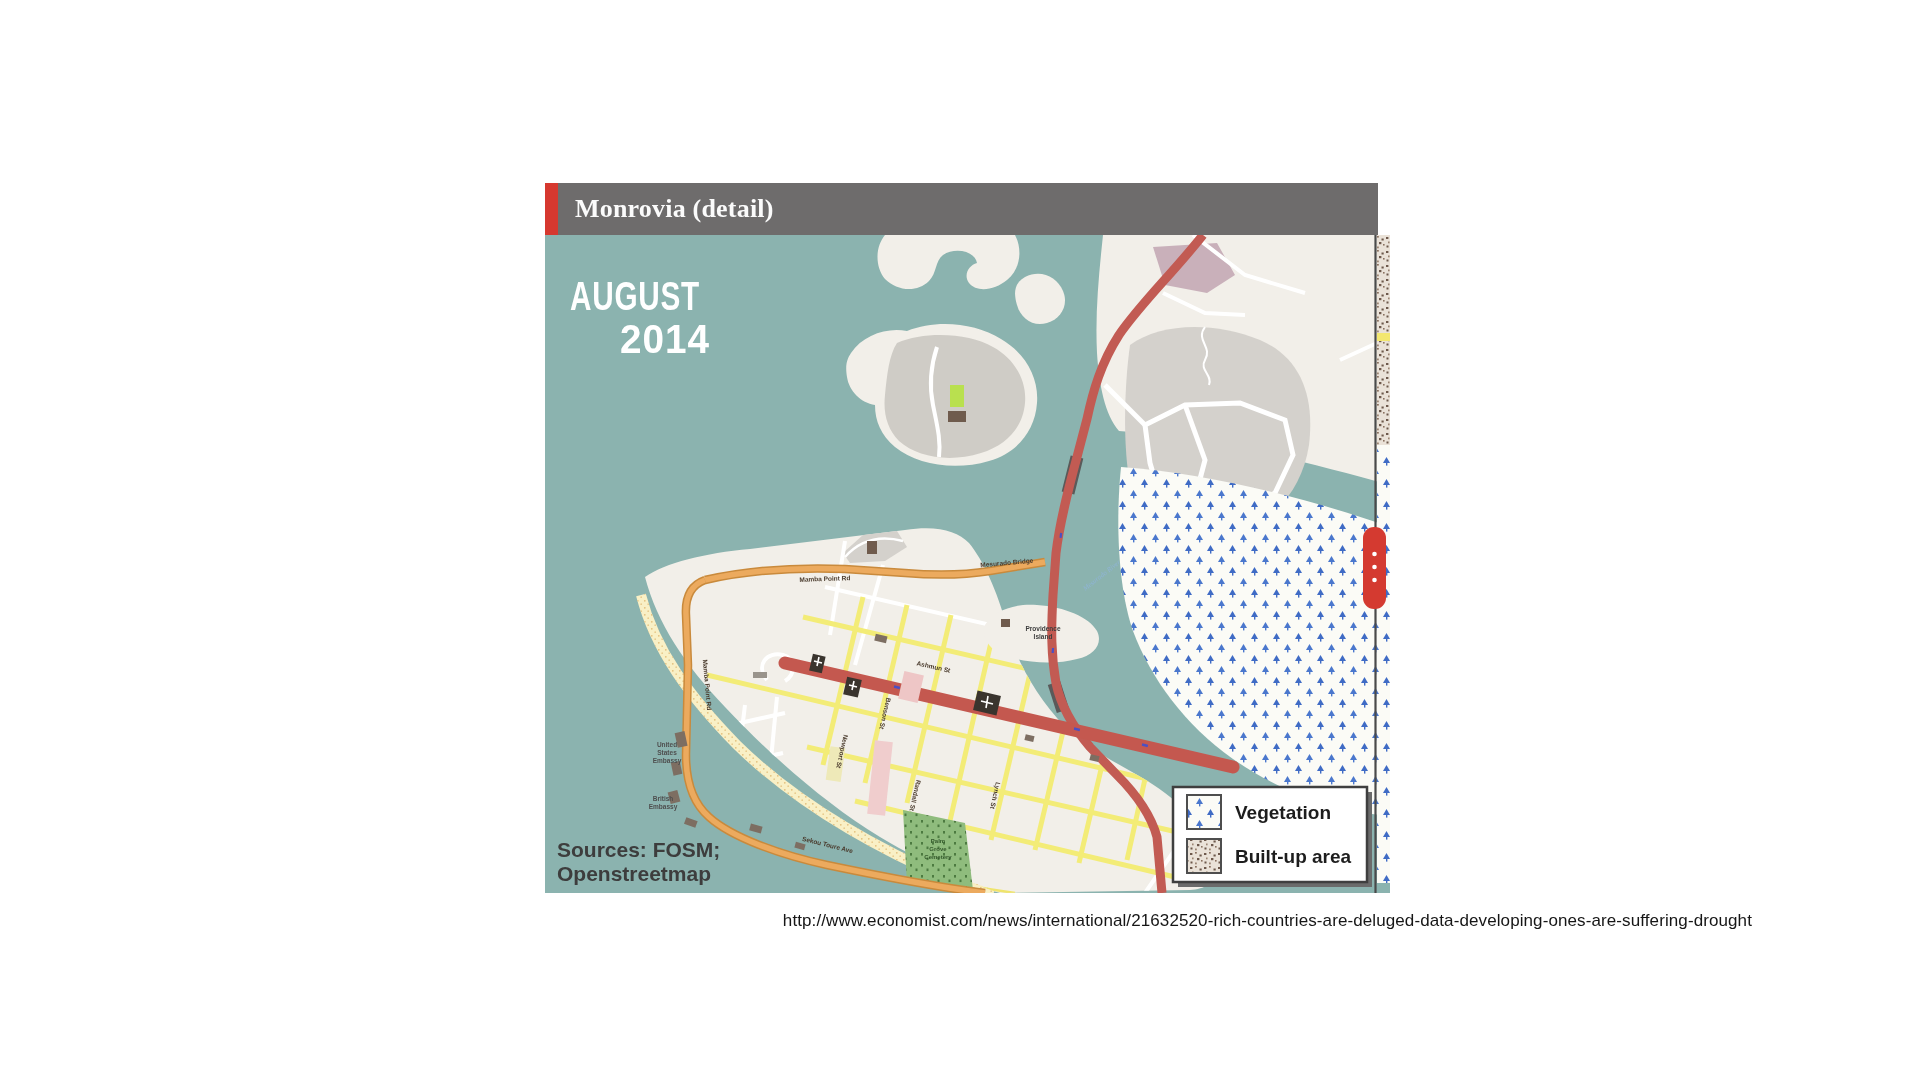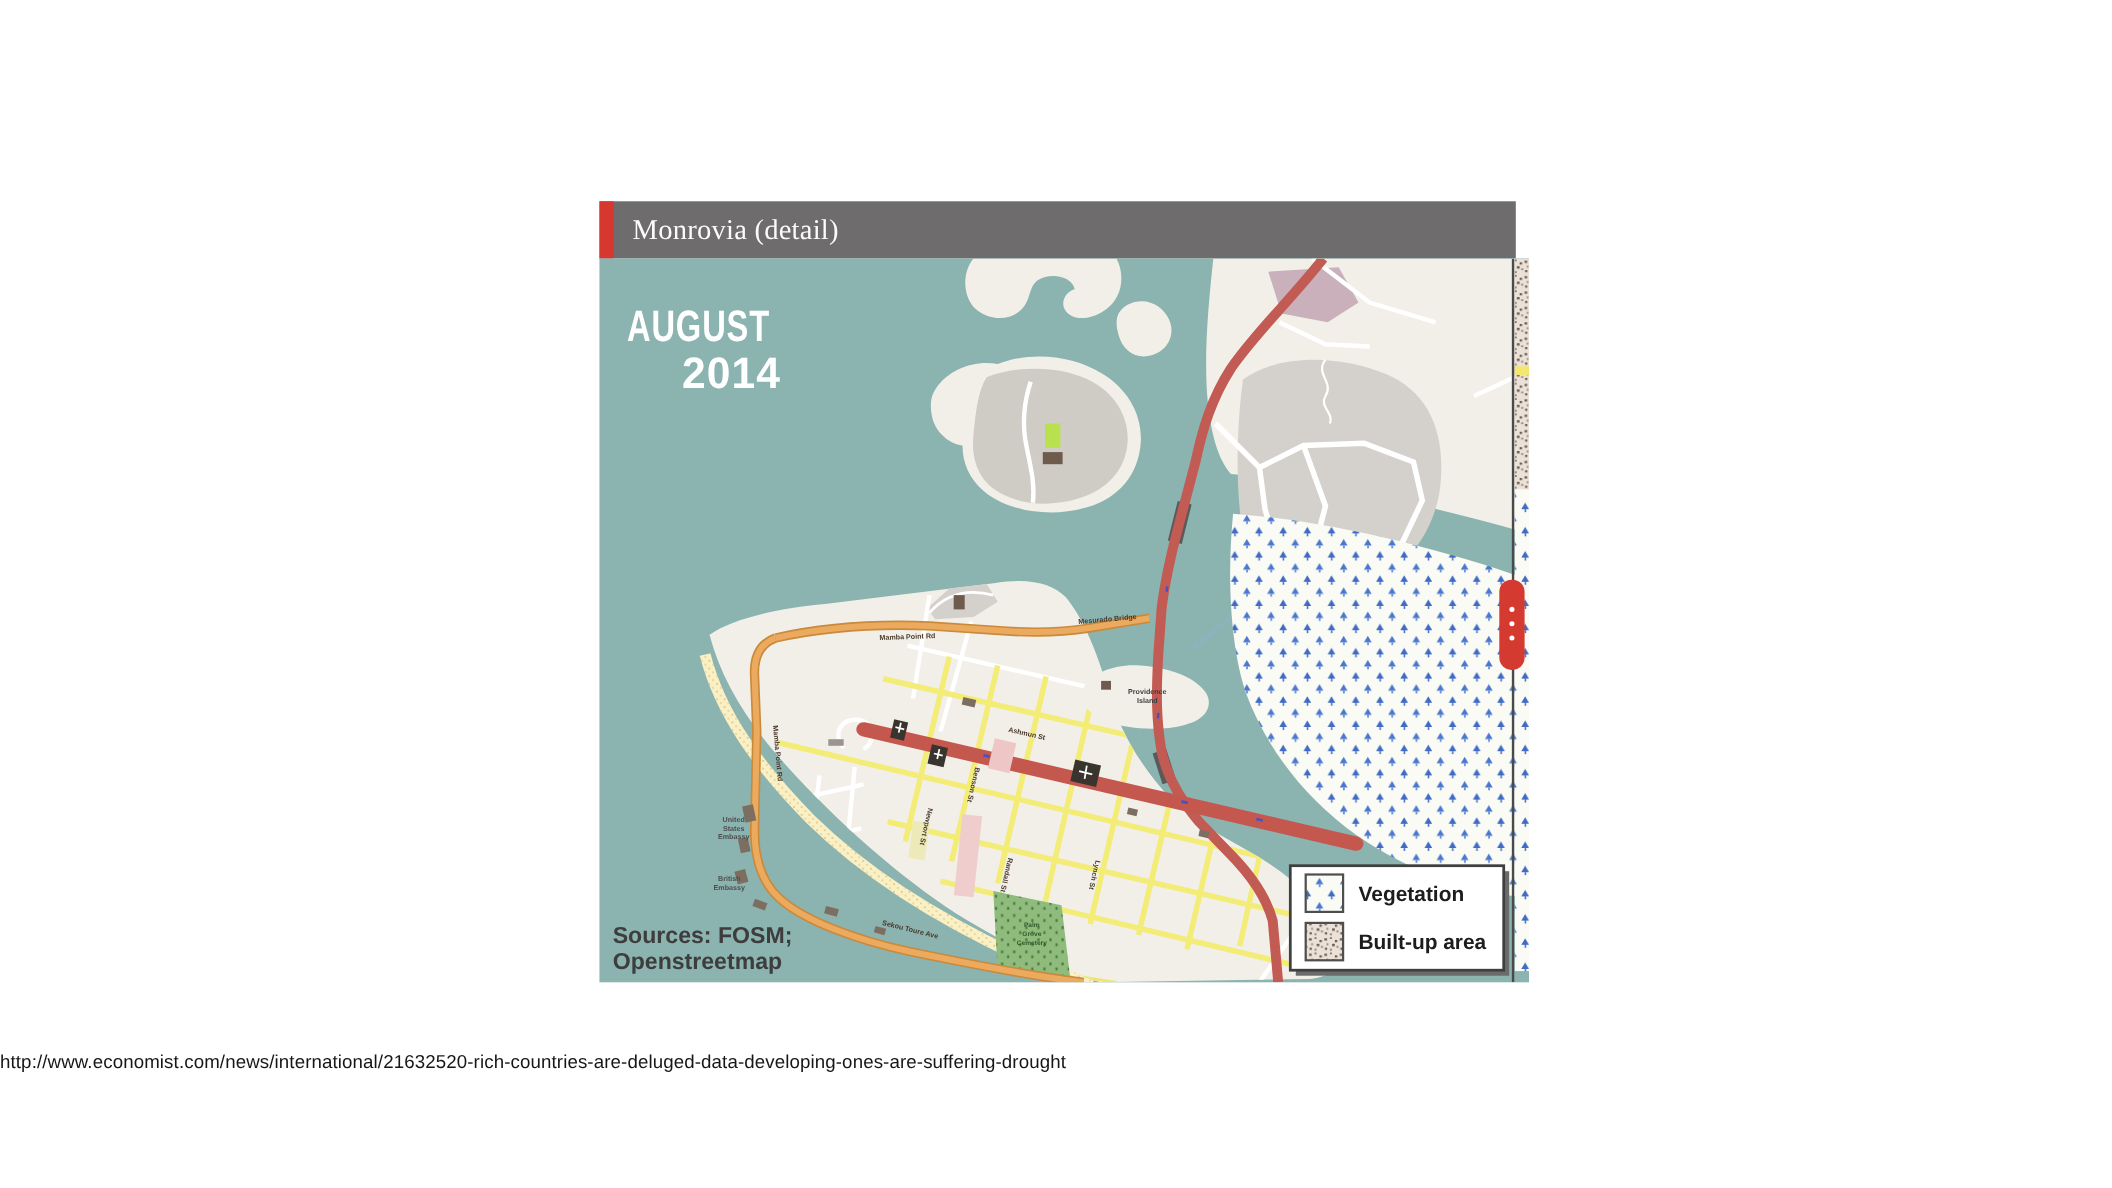--- a/index.html
+++ b/index.html
@@ -1,24 +1,24 @@
 <!DOCTYPE html>
 <html><head>
 <meta charset="utf-8">
 <style>
   html,body{margin:0;padding:0;background:#ffffff;width:1920px;height:1080px;overflow:hidden;
     font-family:"Liberation Sans",sans-serif;}
   .stage{position:relative;width:1920px;height:1080px;background:#ffffff;}
   .widget{position:absolute;left:545px;top:183px;width:845px;height:710px;}
   .title-bar{position:absolute;left:0;top:0;width:833px;height:52px;background:#6e6c6c;display:flex;align-items:center;}
   .accent{width:13px;height:52px;background:#d6382f;flex:0 0 13px;}
-  .title-text{color:#fbfbfb;font-family:"Liberation Serif","DejaVu Serif",serif;font-weight:normal;
+  .title-text{color:#fbfbfb;font-family:"Liberation Serif","DejaVu Serif",serif;font-weight:bold;
     font-size:26px;margin-left:17px;letter-spacing:.2px;}
   .map-area{position:absolute;left:0;top:52px;width:845px;height:658px;overflow:hidden;background:#8bb3af;}
-  .caption{position:absolute;left:0;top:956px;width:1752px;text-align:left;font-size:17px;color:#161616;letter-spacing:.1px;}
+  .caption{position:absolute;left:0;top:911px;width:1752px;text-align:right;font-size:17px;color:#161616;letter-spacing:.1px;}
   text{font-family:"Liberation Sans",sans-serif;}
   .rl{font-weight:bold;font-size:6.5px;fill:#4a3b2d;text-anchor:middle;}
   .pl{font-weight:bold;font-size:6.5px;fill:#4e4e4e;text-anchor:middle;}
   .il{font-weight:bold;font-size:6.5px;fill:#3d3d3d;text-anchor:middle;}
   .wl{font-style:italic;font-size:7px;fill:#8fb4d6;text-anchor:middle;font-family:"Liberation Serif",serif;}
   .cl{font-weight:bold;font-size:6px;fill:#33582b;text-anchor:middle;}
   .period{font-weight:bold;font-size:40px;fill:#ffffff;letter-spacing:1px;}
   .src{font-weight:bold;font-size:21px;fill:#3d3d3d;}
   .lg{font-weight:bold;font-size:19px;fill:#1d1d1d;}
 </style>

